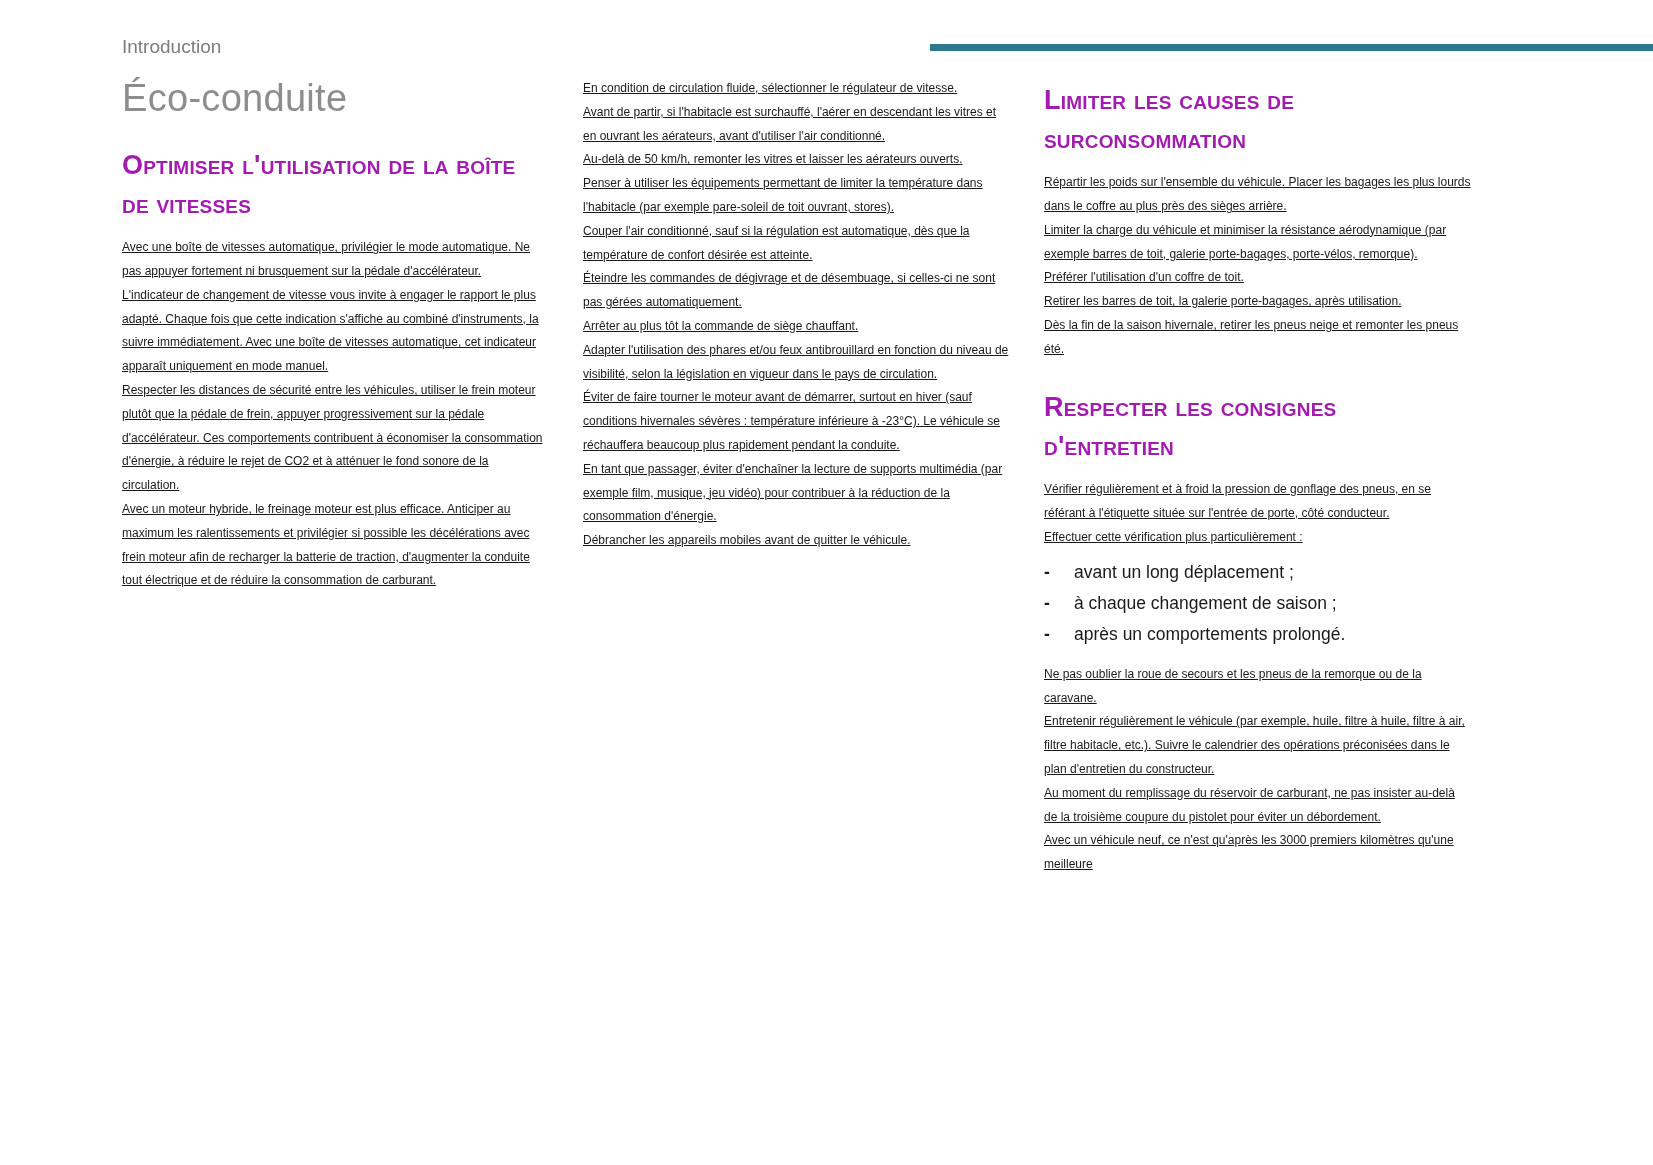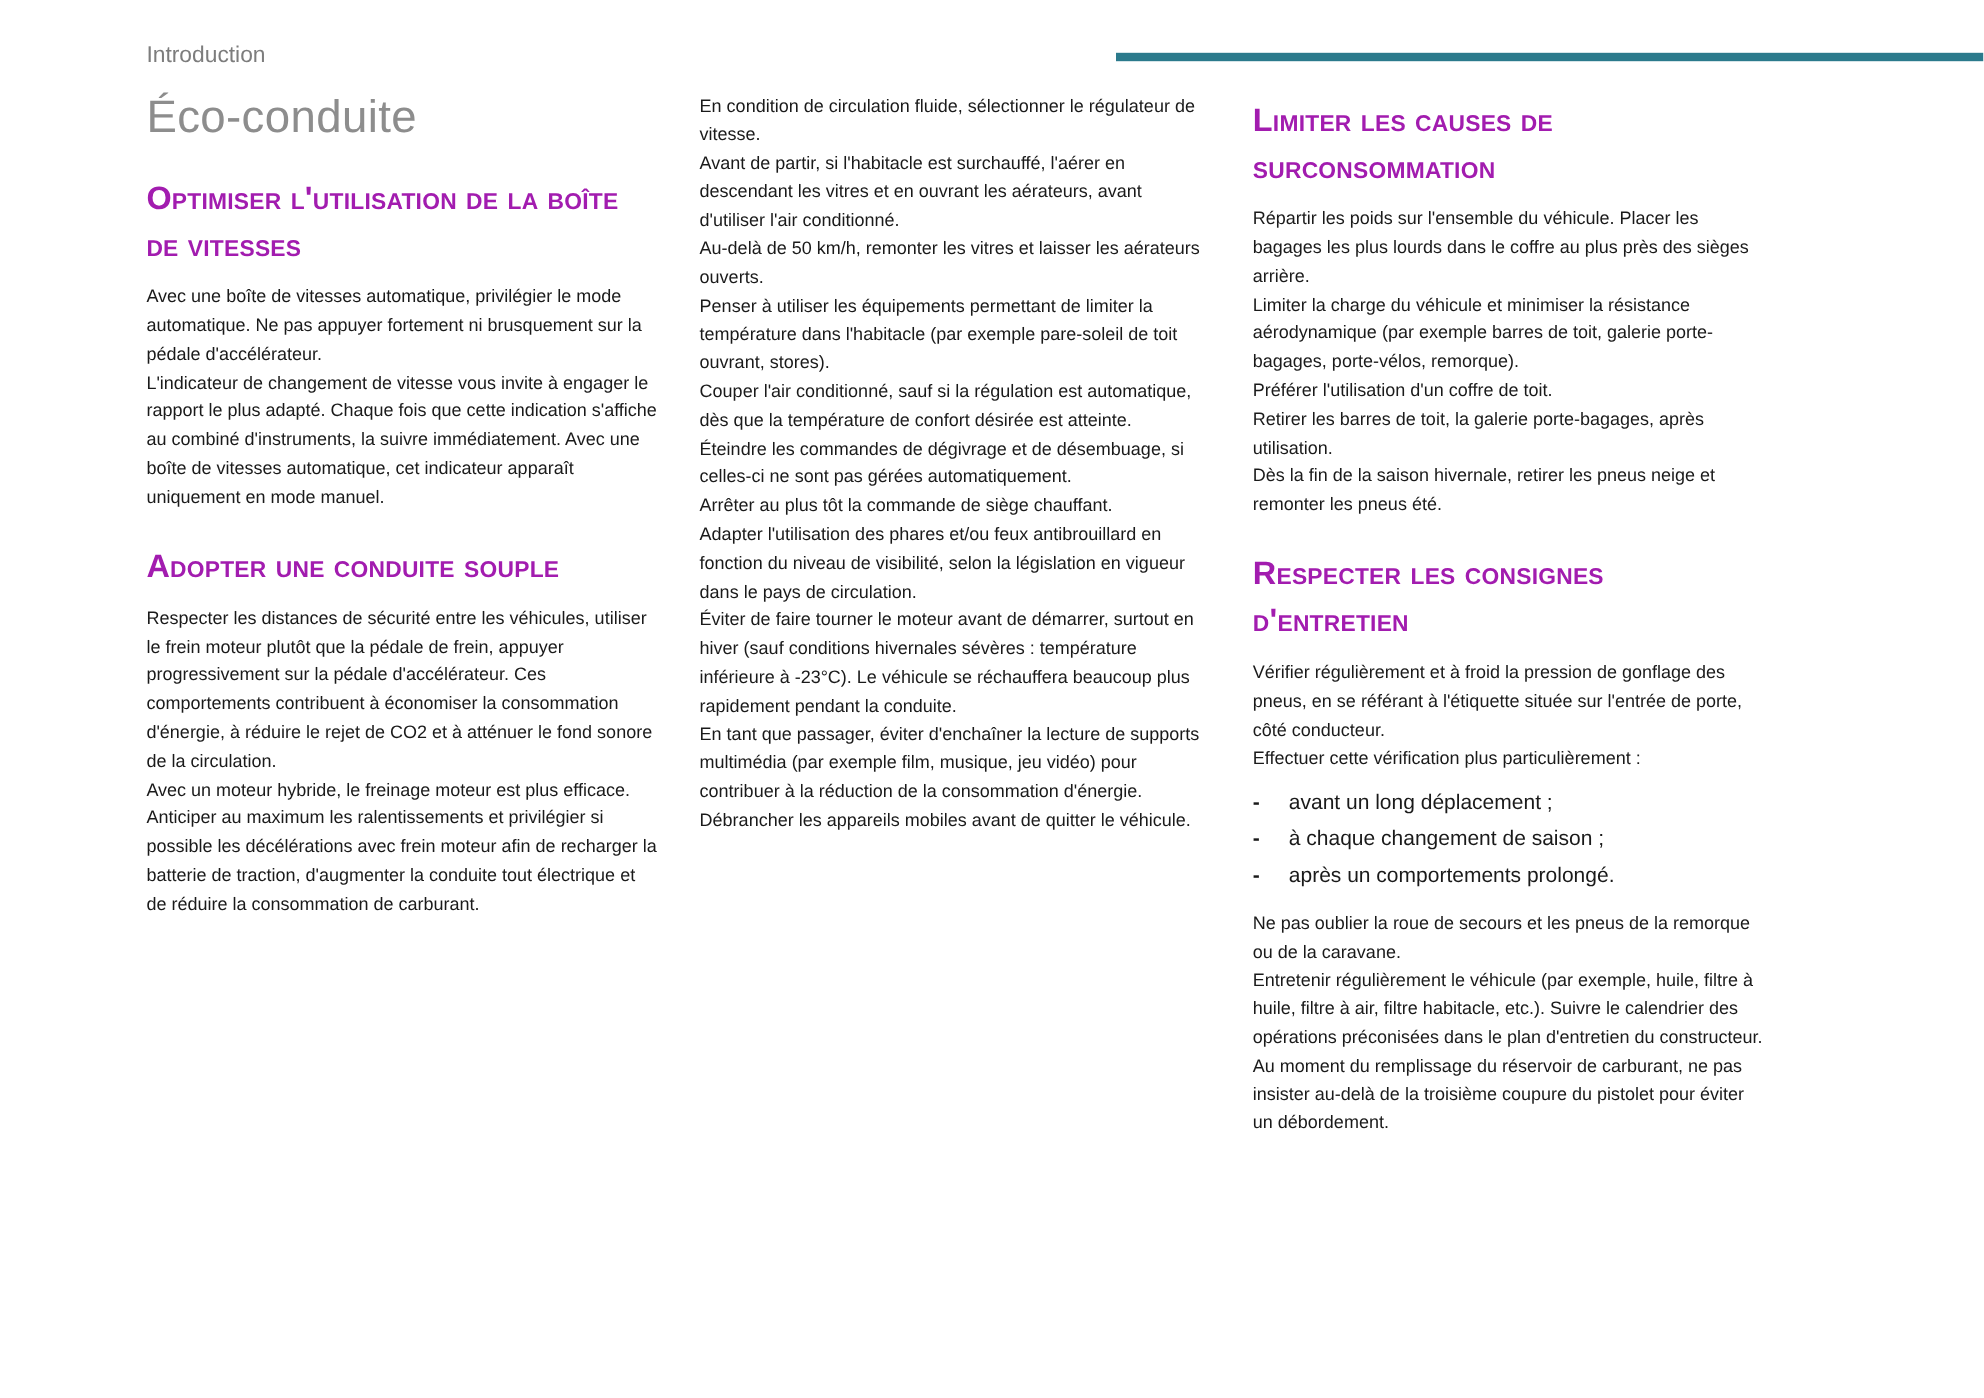--- a/index.html
+++ b/index.html
@@ -49,24 +49,25 @@
     font-variant: small-caps;
     font-size: 27px;
     font-weight: 700;
     line-height: 1.45;
     color: #a21caf;
     margin: 26px 0 12px 0;
     letter-spacing: 0.2px;
   }
   .col > .heading:first-child { margin-top: 4px; }
   .para {
-    font-size: 15px;
+    font-size: 12px;
     line-height: 23.8px;
     white-space: pre-line;
     margin: 0;
+    text-decoration: underline;
   }
   .dash-list {
     list-style: none;
     margin: 12px 0 16px 0;
   }
   .dash-list li {
     display: flex;
     font-size: 17.5px;
     line-height: 23.8px;
     margin-bottom: 7px;
@@ -93,21 +94,20 @@
   <span class="section-label">Introduction</span>
   <div class="accent-bar" style="background: rgb(43, 122, 140);"></div>
 
   <main class="columns">
 
     <section class="col">
       <h1 class="page-title">Éco-conduite</h1>
       <h2 class="heading">Optimiser l'utilisation de la boîte de vitesses</h2>
       <p class="para">Avec une boîte de vitesses automatique, privilégier le mode automatique. Ne pas appuyer fortement ni brusquement sur la pédale d'accélérateur.
 L'indicateur de changement de vitesse vous invite à engager le rapport le plus adapté. Chaque fois que cette indication s'affiche au combiné d'instruments, la suivre immédiatement. Avec une boîte de vitesses automatique, cet indicateur apparaît uniquement en mode manuel.</p>
-      <h2 class="heading">Adopter une conduite souple</h2>
       <p class="para">Respecter les distances de sécurité entre les véhicules, utiliser le frein moteur plutôt que la pédale de frein, appuyer progressivement sur la pédale d'accélérateur. Ces comportements contribuent à économiser la consommation d'énergie, à réduire le rejet de CO2 et à atténuer le fond sonore de la circulation.
 Avec un moteur hybride, le freinage moteur est plus efficace. Anticiper au maximum les ralentissements et privilégier si possible les décélérations avec frein moteur afin de recharger la batterie de traction, d'augmenter la conduite tout électrique et de réduire la consommation de carburant.</p>
     </section>
 
     <section class="col">
       <p class="para">En condition de circulation fluide, sélectionner le régulateur de vitesse.</p>
       <p class="para">Avant de partir, si l'habitacle est surchauffé, l'aérer en descendant les vitres et en ouvrant les aérateurs, avant d'utiliser l'air conditionné.
 Au-delà de 50 km/h, remonter les vitres et laisser les aérateurs ouverts.
 Penser à utiliser les équipements permettant de limiter la température dans l'habitacle (par exemple pare-soleil de toit ouvrant, stores).
 Couper l'air conditionné, sauf si la régulation est automatique, dès que la température de confort désirée est atteinte.

